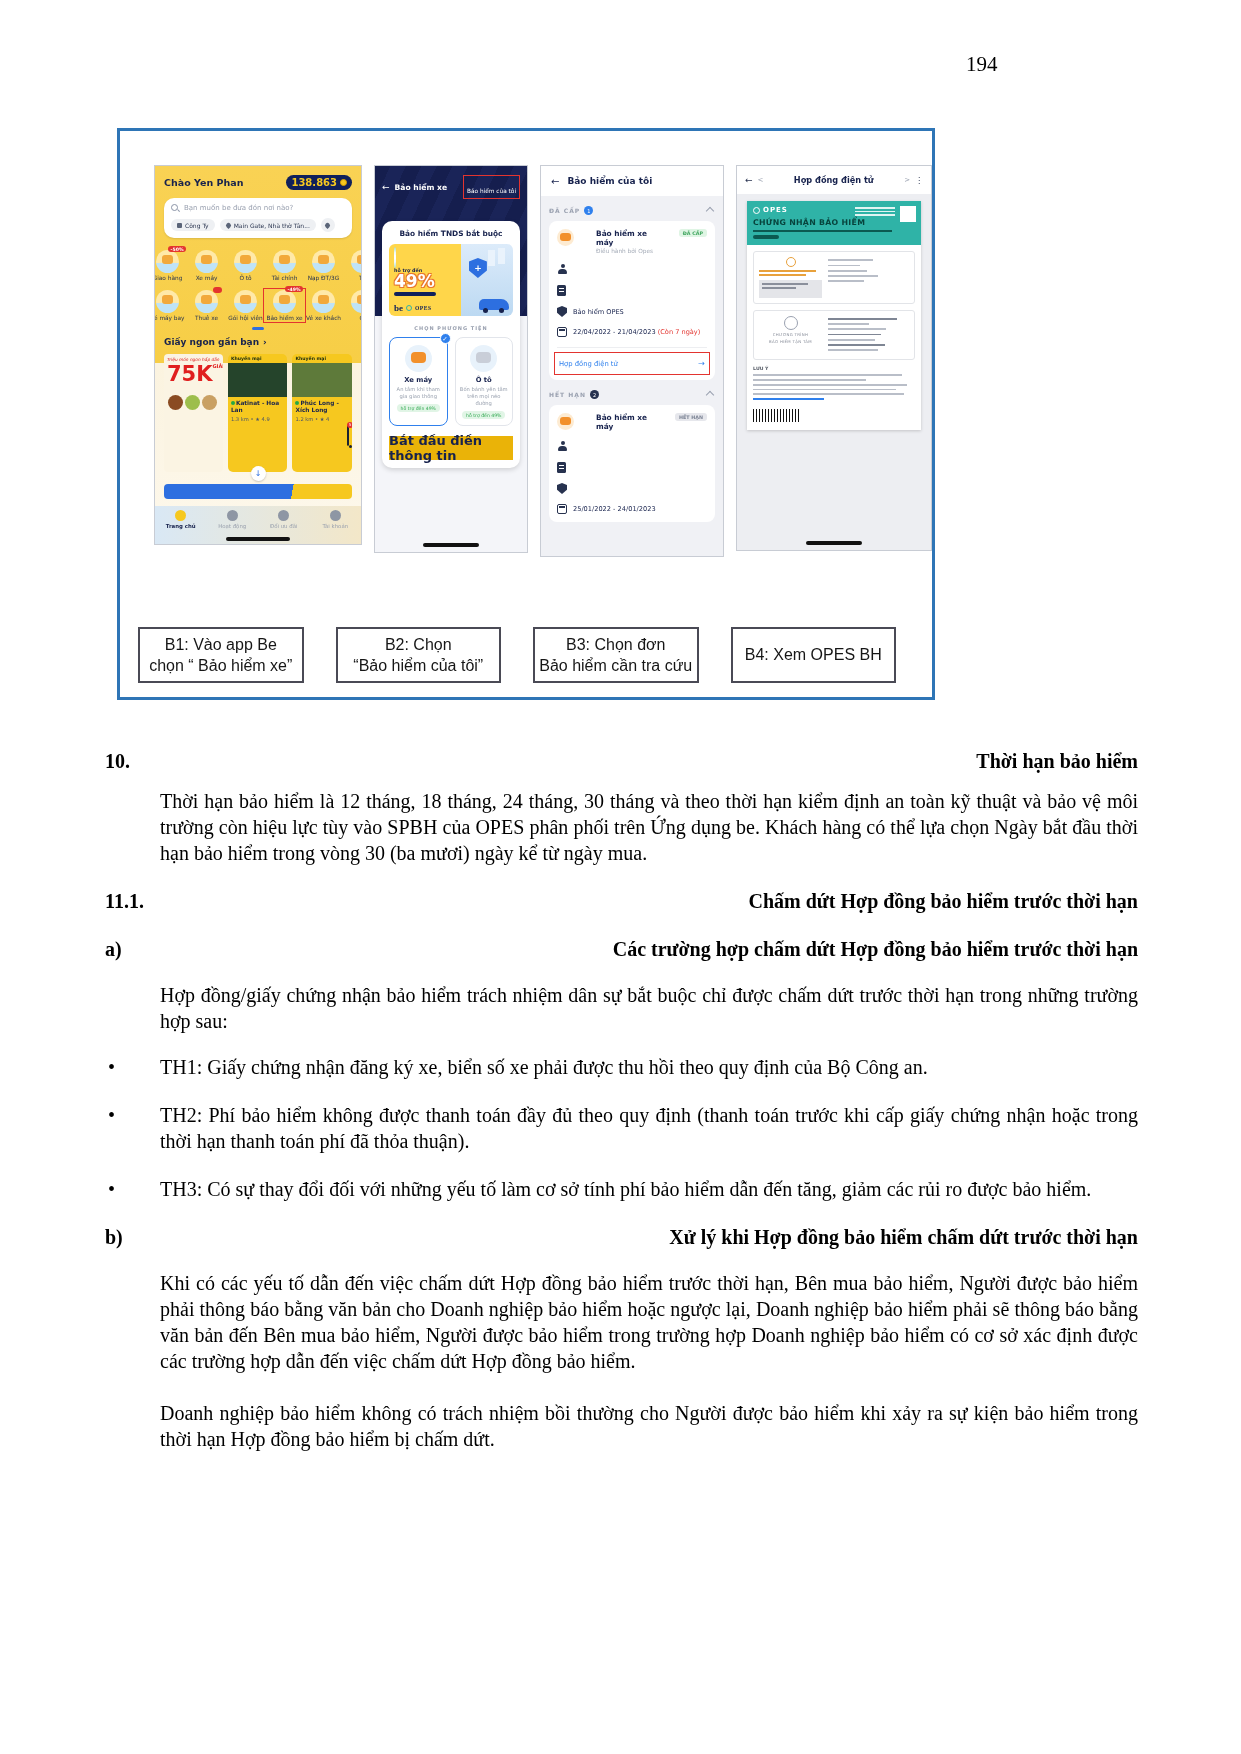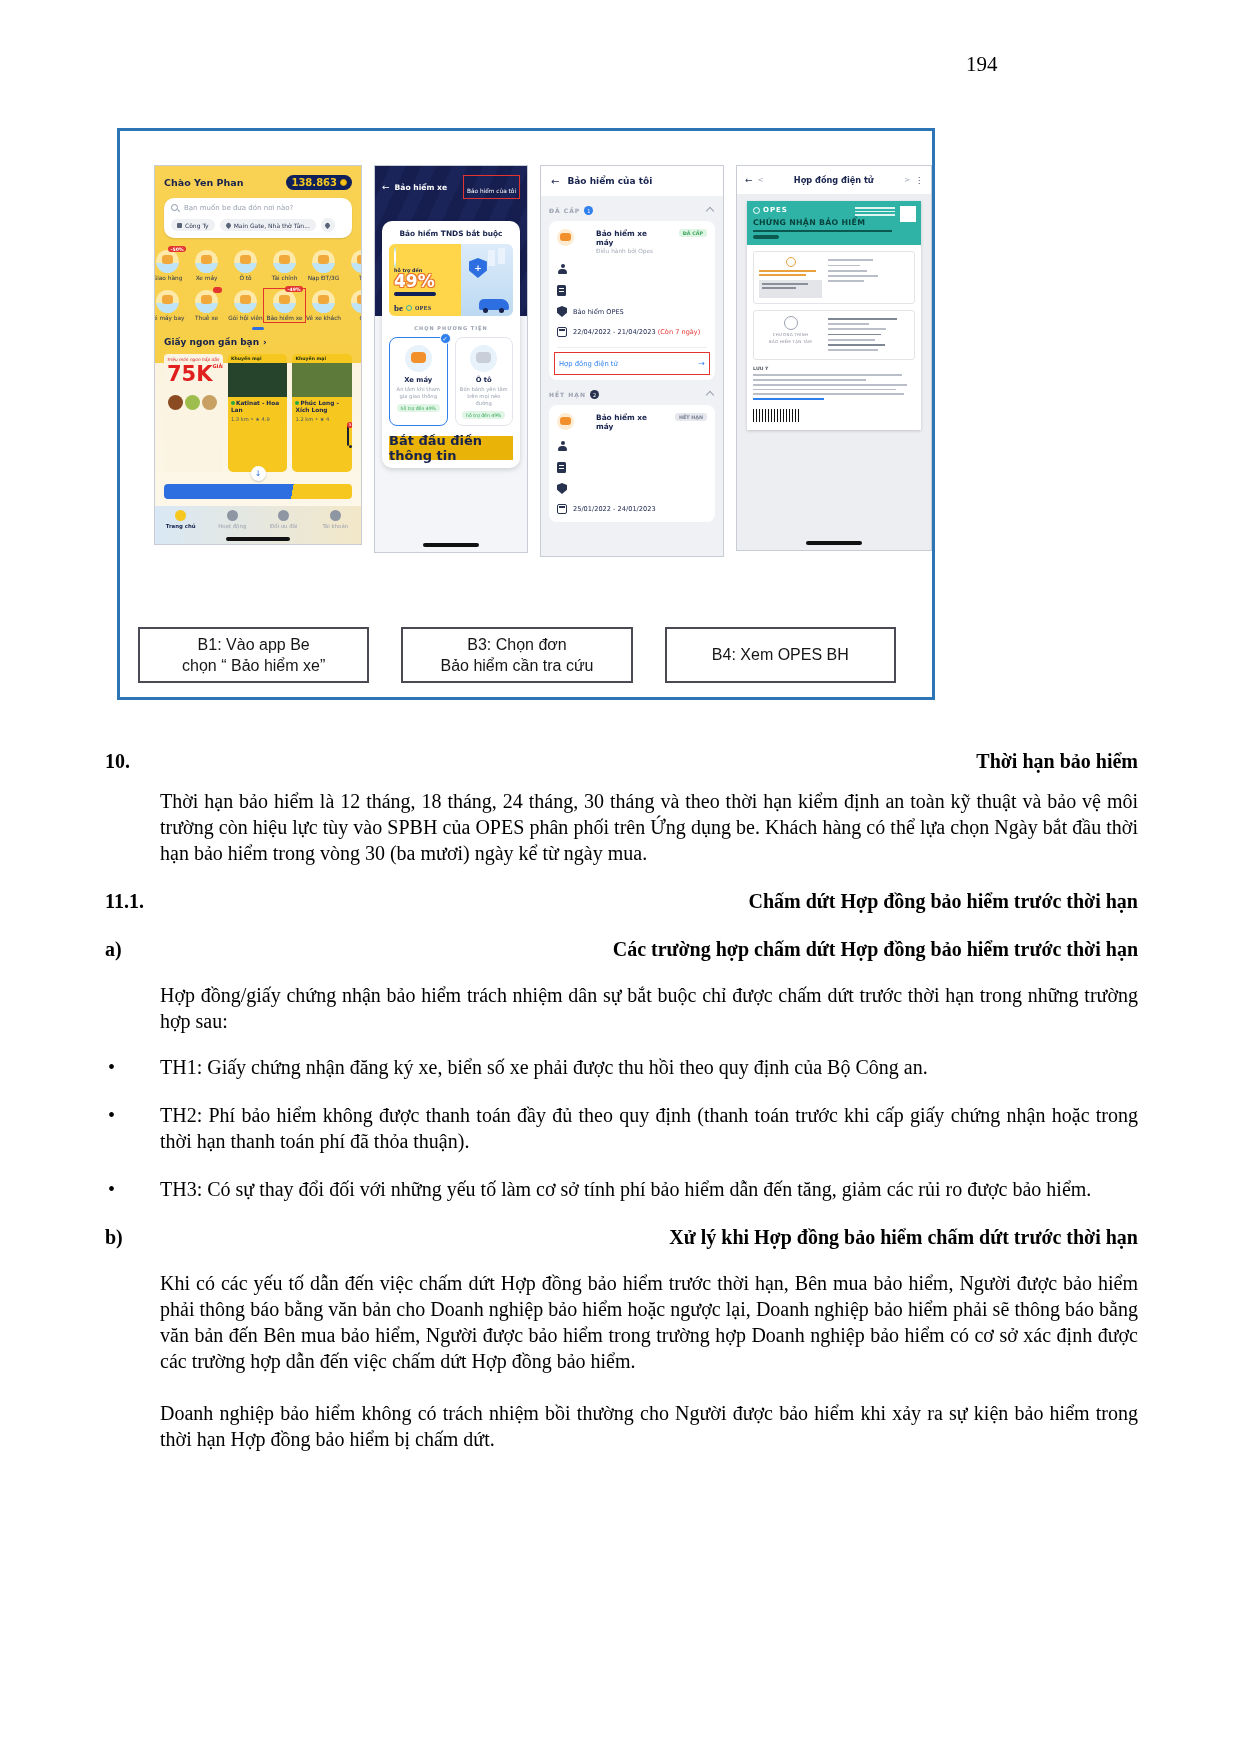--- a/index.html
+++ b/index.html
@@ -548,20 +548,24 @@
         <div class="p4-bar"></div>
       </div>
     </div>
 
     <div class="figure-captions">
       <div class="caption-box">
         <span>B1: Vào app Be</span>
         <span>chọn “ Bảo hiểm xe”</span>
       </div>
       <div class="caption-box">
+        <span>B2: Chọn</span>
+        <span>“Bảo hiểm của tôi”</span>
+      </div>
+      <div class="caption-box">
         <span>B3: Chọn đơn</span>
         <span>Bảo hiểm cần tra cứu</span>
       </div>
       <div class="caption-box">
         <span>B4: Xem OPES BH</span>
       </div>
     </div>
   </div>
 
   <div class="doc">

